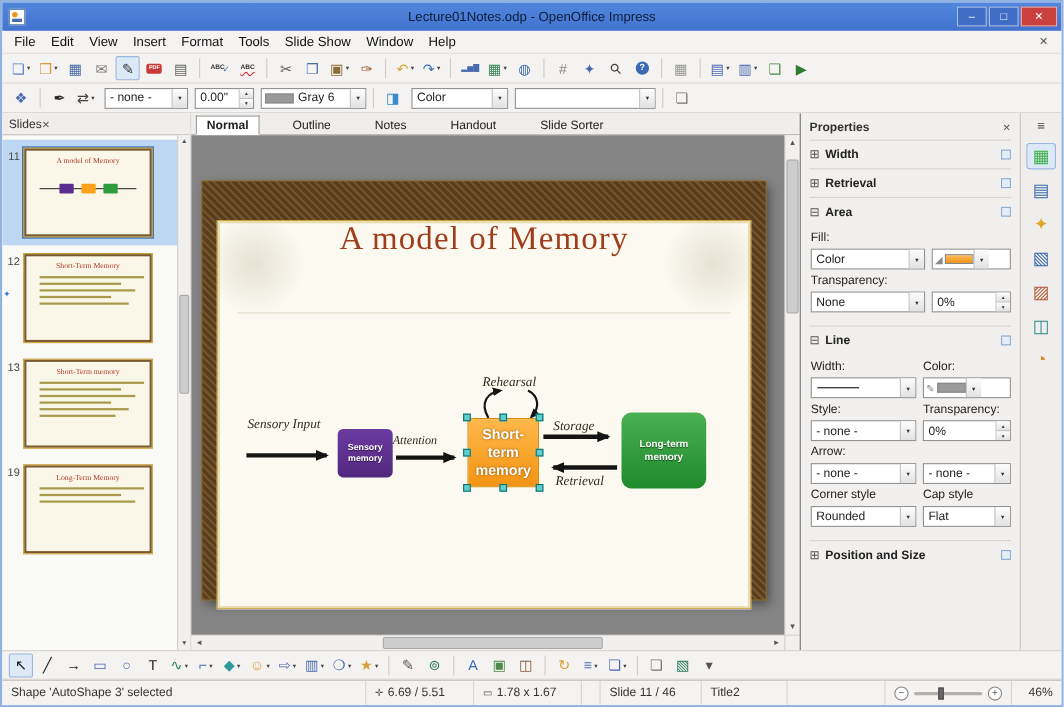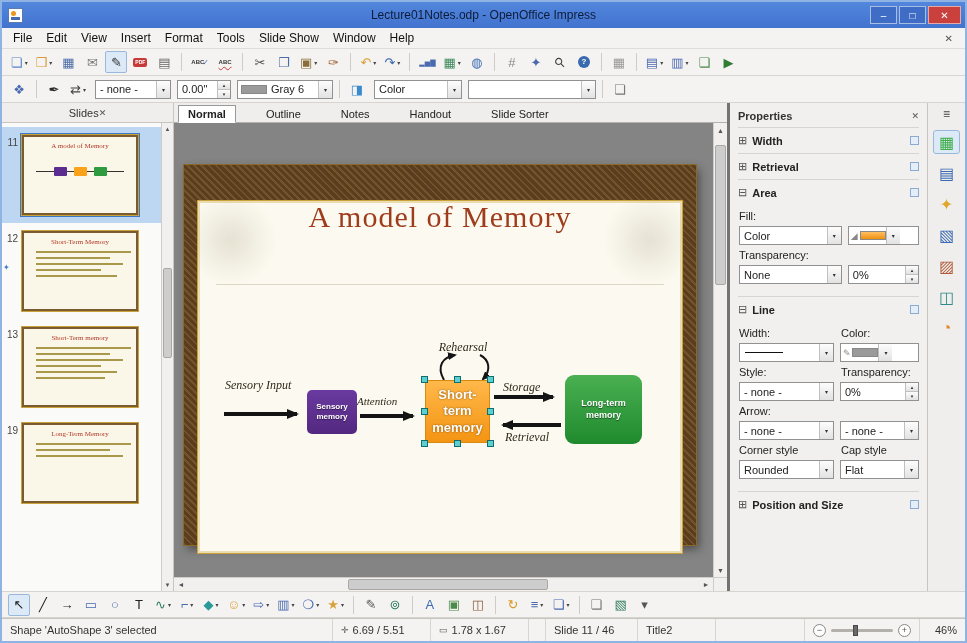--- a/index.html
+++ b/index.html
@@ -51,21 +51,21 @@
   .sw-gray { background:#9a9a9a; }
   .linepre { width:38px; border-top:1px solid #111; margin:0 5px; }
   .lf-style { width:76px; margin-left:4px; } .lf-width { width:54px; margin-left:4px; }
   .lf-color { width:96px; margin-left:4px; } .lf-fill { width:88px; margin-left:4px; } .lf-fillcolor { width:128px; margin-left:4px; }
 
   
   .content { flex:1 1 auto; display:flex; min-height:0; }
 
   
   .slides-panel { width:172px; flex:0 0 auto; display:flex; flex-direction:column; border-right:1px solid #c8c4c0; background:#fafaf8; }
-  .sp-head { height:20px; background:#f0eeec; border-bottom:1px solid #c8c4c0; display:flex; align-items:center; justify-content:center; font-size:11px; color:#333; padding:0 6px; flex:0 0 auto; }
+  .sp-head { height:20px; background:#f0eeec; border-bottom:1px solid #c8c4c0; display:flex; align-items:center; justify-content:flex-start; font-size:11px; color:#333; padding:0 6px; flex:0 0 auto; }
   .sp-close { color:#555; font-size:9px; }
   .sp-body { flex:1; display:flex; min-height:0; }
   .slides-list { flex:1; overflow:hidden; padding-top:4px; }
   .thumb-row { display:flex; padding:8px 2px 8px 0; position:relative; }
   .thumb-row.sel { background:#bdd7f2; }
   .thumb-num { width:20px; font-size:10px; color:#444; text-align:right; padding:2px 4px 0 0; }
   .thumb { width:116px; height:80px; background:#fbf7e8; border:2px solid #7a5a2e; outline:1px solid #c8a23a; position:relative; padding-top:4px; }
   .thumb-row.sel .thumb { box-shadow:0 0 0 2px #3a78c8; }
   .thumb-title { font-family:"Liberation Serif",serif; font-size:7px; color:#b03a2a; text-align:center; line-height:1.1; margin:2px 4px 4px; }
   .tline { height:2px; background:#a89a4a; margin:4px 12px; }
@@ -121,21 +121,21 @@
   .dg-box { position:absolute; color:#fff; font-weight:bold; display:flex; flex-direction:column; align-items:center; justify-content:center; text-align:center; text-shadow:0 1px 1px rgba(0,0,0,.5); line-height:1.25; }
   .box-sensory { left:110px; top:190px; width:50px; height:44px; border-radius:5px; background:linear-gradient(#6a3aa0,#52287f); font-size:8px; }
   .box-short { left:228px; top:180px; width:65px; height:63px; border-radius:3px; background:linear-gradient(#ffb84a,#f49413); border:1px solid #d88a10; font-size:13px; text-shadow:0 0 2px #7a4a00; }
   .box-long { left:368px; top:175px; width:77px; height:69px; border-radius:9px; background:linear-gradient(#4ab052,#1f8a2d); font-size:9px; }
   .handle { position:absolute; width:7px; height:7px; background:#5ecfcf; border:1px solid #0f6f6f; }
   .hnw{left:-5px;top:-5px}.hn{left:50%;margin-left:-4px;top:-5px}.hne{right:-5px;top:-5px}
   .hw{left:-5px;top:50%;margin-top:-4px}.he{right:-5px;top:50%;margin-top:-4px}
   .hsw{left:-5px;bottom:-5px}.hs{left:50%;margin-left:-4px;bottom:-5px}.hse{right:-5px;bottom:-5px}
 
   
-  .props { width:200px; flex:0 0 auto; background:#f2f0ee; border-left:3px solid #737373; font-size:11px; color:#222; padding:0 8px; overflow:hidden; }
+  .props { width:200px; flex:0 0 auto; background:#f2f0ee; border-left:1px solid #737373; font-size:11px; color:#222; padding:0 8px; overflow:hidden; }
   .props-head { display:flex; align-items:center; justify-content:space-between; padding:7px 0 5px; font-weight:bold; color:#333; }
   .pclose { font-weight:normal; color:#555; font-size:9px; }
   .psec { display:flex; align-items:center; gap:5px; padding:6px 0; border-top:1px solid #d8d4d0; font-weight:bold; }
   .exp { color:#555; font-weight:normal; }
   .launch { margin-left:auto; width:9px; height:9px; border:1px solid #8aaad0; background:#e4eef8; flex:0 0 auto; }
   .pbody { padding:1px 0 8px 1px; }
   .prow { display:flex; align-items:center; gap:6px; margin:4px 0; }
   .plabel { color:#222; } .plabel.c1l { width:96px; }
   .w-a1 { width:104px; } .w-a2 { width:72px; }
   .w-l1 { width:96px; } .w-l2 { width:80px; }

